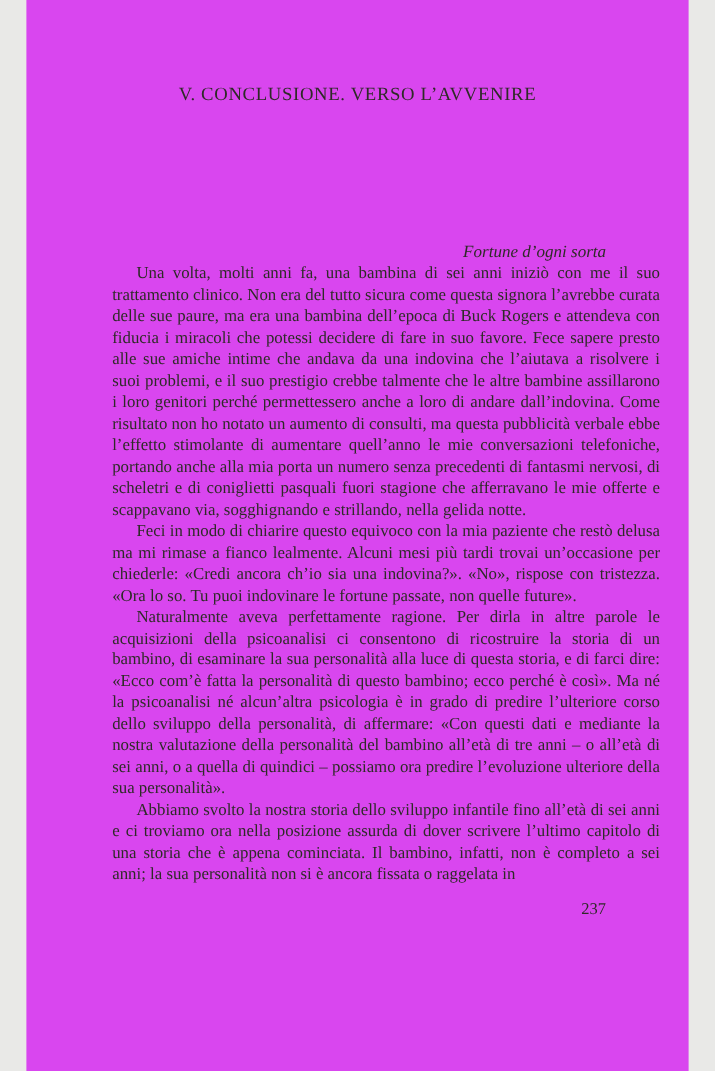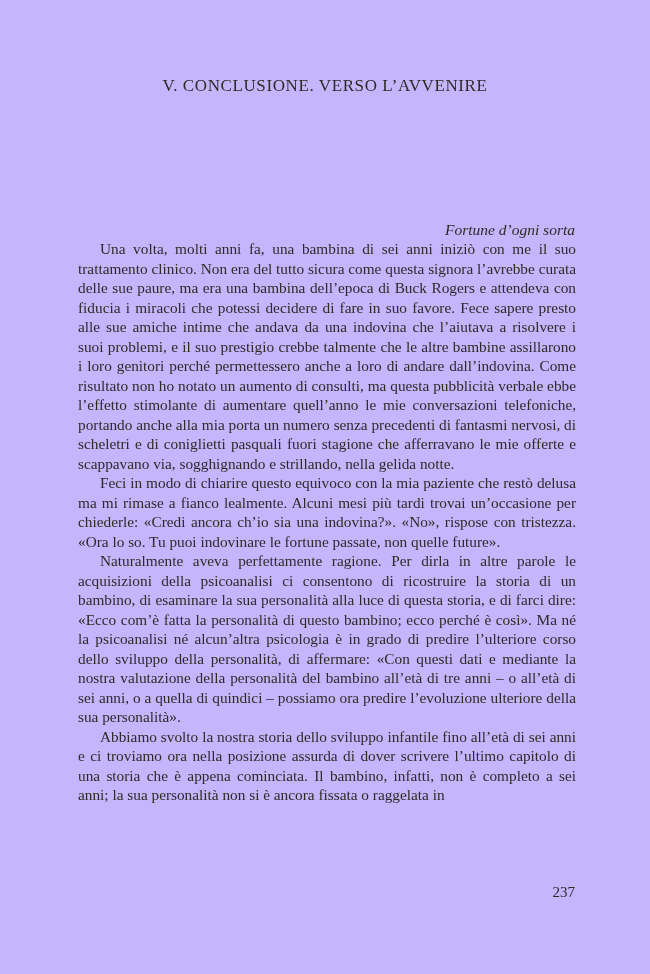--- a/index.html
+++ b/index.html
@@ -3,24 +3,24 @@
 <meta charset="utf-8">
 <style>
   html, body {
     margin: 0;
     padding: 0;
     background: #e9e9e7;
     font-family: "Liberation Serif", "DejaVu Serif", serif;
   }
   .page {
     position: relative;
-    width: 650px;
+    width: 602px;
     height: 974px;
     margin: 0 auto;
-    background: #c4b5fd;
+    background: #d946ef;
     color: #2e2b27;
     overflow: hidden;
   }
   .chapter-title {
     position: absolute;
     top: 76px;
     left: 0;
     right: 0;
     margin: 0;
     text-align: center;
@@ -47,21 +47,21 @@
     text-align: justify;
     color: #2e2b27;
   }
   .body-text p {
     margin: 0;
     padding: 0;
     text-indent: 22px;
   }
   .page-number {
     position: absolute;
-    top: 884px;
+    top: 819px;
     right: 75px;
     font-size: 15px;
     color: #2e2b27;
   }
 </style>
 </head>
 <body>
 
 <div class="page">
 

